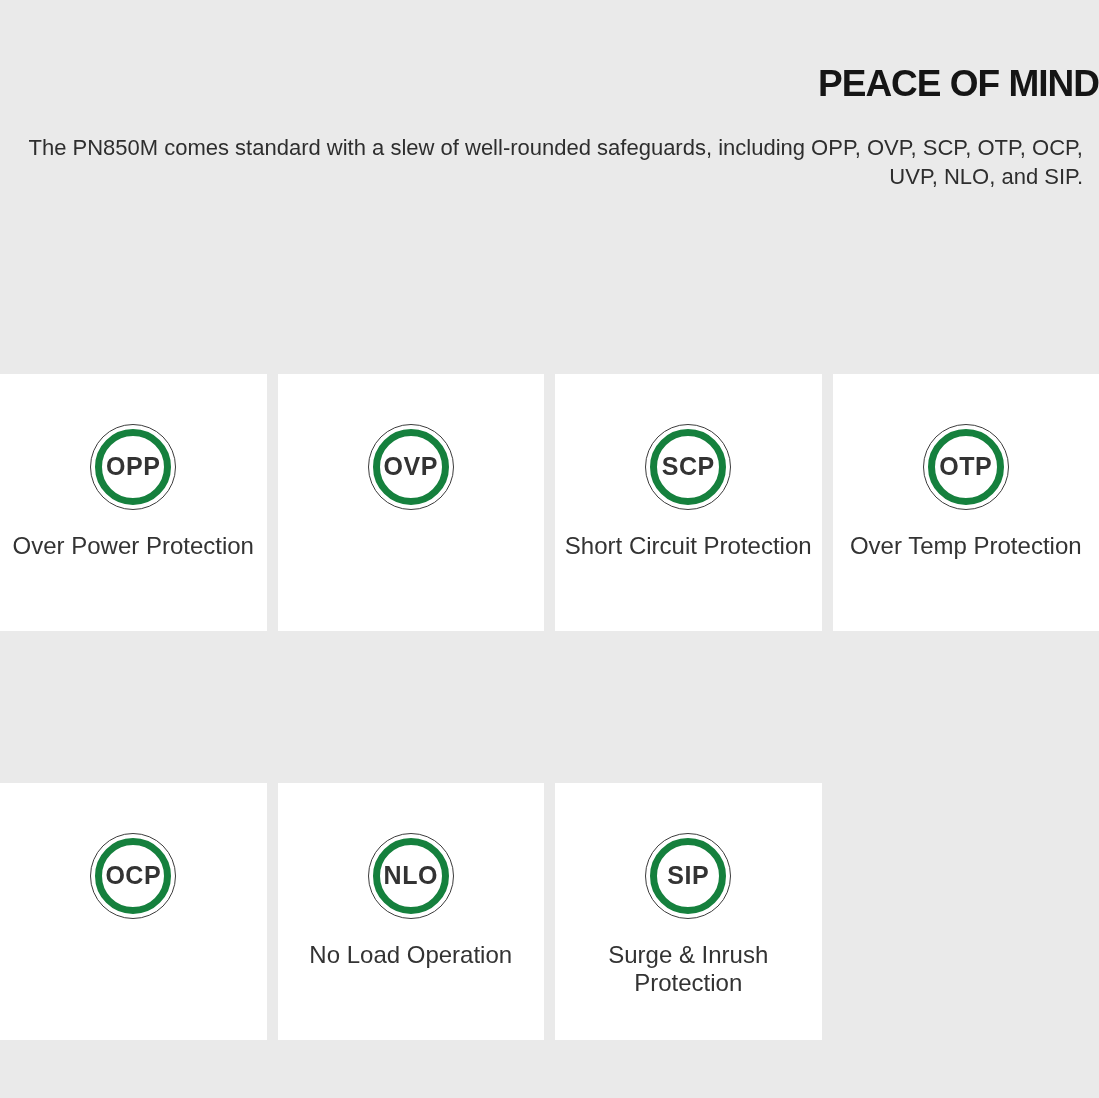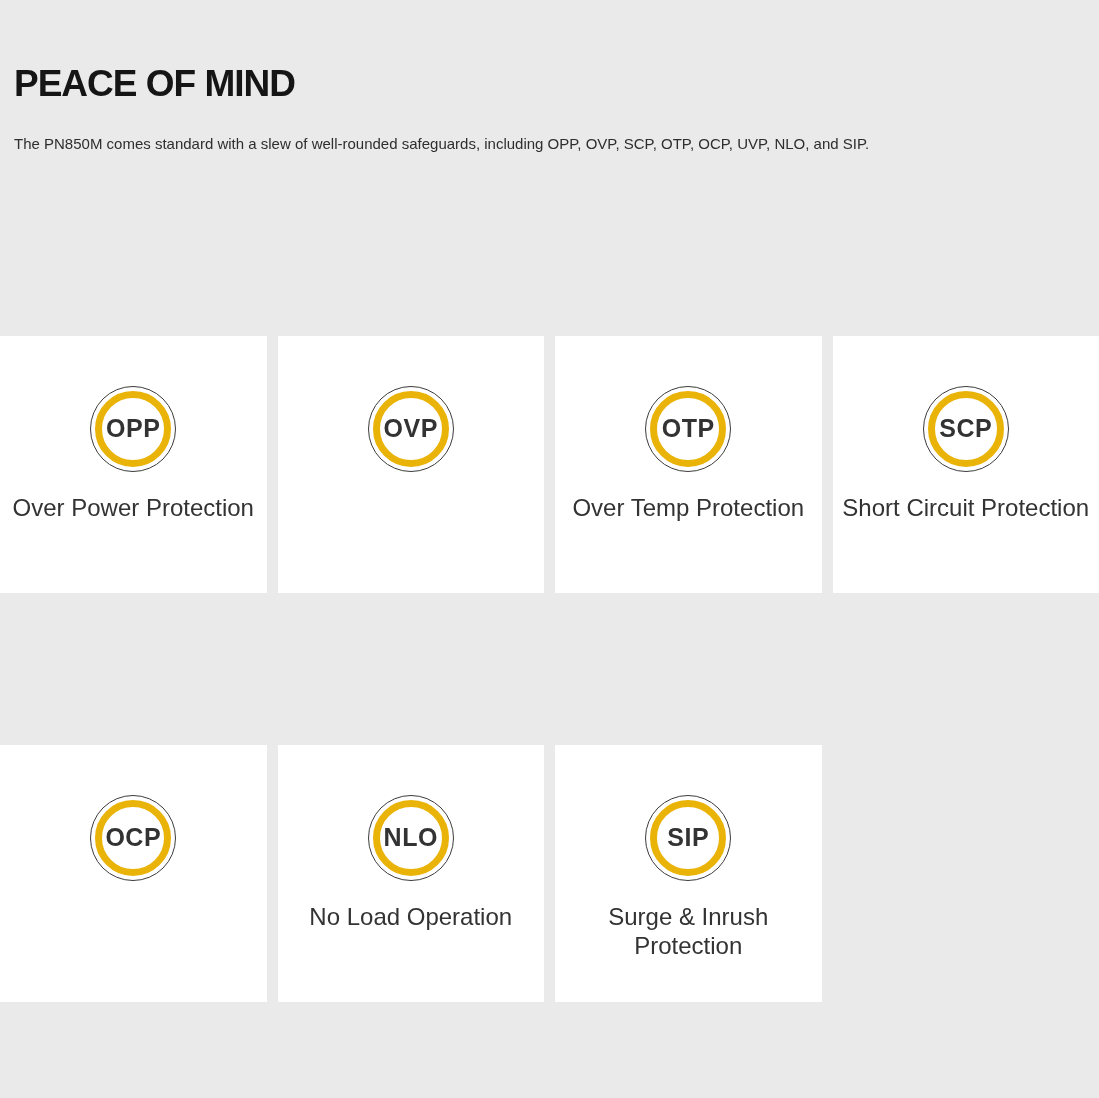--- a/index.html
+++ b/index.html
@@ -7,33 +7,33 @@
   body {
     width: 1099px;
     height: 1098px;
     background: #eaeaea;
     font-family: "Liberation Sans", sans-serif;
     overflow: hidden;
   }
   .header {
     padding-top: 62px;
     padding-left: 14px; 
-    text-align: left;
+    text-align: right;
   }
   .page-title {
     margin: 0;
     font-size: 37px;
     font-weight: 700;
     letter-spacing: -1px;
     color: #151515;
     line-height: 1.2;
   }
   .page-subtitle {
-    margin: 28px 8px 0 0;
-    font-size: 15px;
+    margin: 28px 16px 0 0;
+    font-size: 22px;
     color: #2e2e2e;
     line-height: 1.3;
   }
   .protection-grid {
     margin-top: 182px;
     display: grid;
     grid-template-columns: repeat(4, 1fr);
     column-gap: 11px;
     row-gap: 152px;
   }
@@ -49,21 +49,21 @@
     border: 1px solid #3c3c3c;
     border-radius: 50%;
     background: #ffffff;
     display: flex;
     align-items: center;
     justify-content: center;
   }
   .badge-inner {
     width: 76px;
     height: 76px;
-    border: 7px solid #eab308;
+    border: 7px solid #15803d;
     border-radius: 50%;
     background: #ffffff;
     display: flex;
     align-items: center;
     justify-content: center;
   }
   .badge-text {
     font-size: 25px;
     font-weight: 700;
     color: #333333;
@@ -100,33 +100,33 @@
     <div class="badge-outer">
       <div class="badge-inner">
         <span class="badge-text">OVP</span>
       </div>
     </div>
   </div>
 
   <div class="protection-card">
     <div class="badge-outer">
       <div class="badge-inner">
-        <span class="badge-text">OTP</span>
+        <span class="badge-text">SCP</span>
       </div>
     </div>
-    <div class="card-label">Over Temp Protection</div>
+    <div class="card-label">Short Circuit Protection</div>
   </div>
 
   <div class="protection-card">
     <div class="badge-outer">
       <div class="badge-inner">
-        <span class="badge-text">SCP</span>
+        <span class="badge-text">OTP</span>
       </div>
     </div>
-    <div class="card-label">Short Circuit Protection</div>
+    <div class="card-label">Over Temp Protection</div>
   </div>
 
   <div class="protection-card">
     <div class="badge-outer">
       <div class="badge-inner">
         <span class="badge-text">OCP</span>
       </div>
     </div>
   </div>
 

